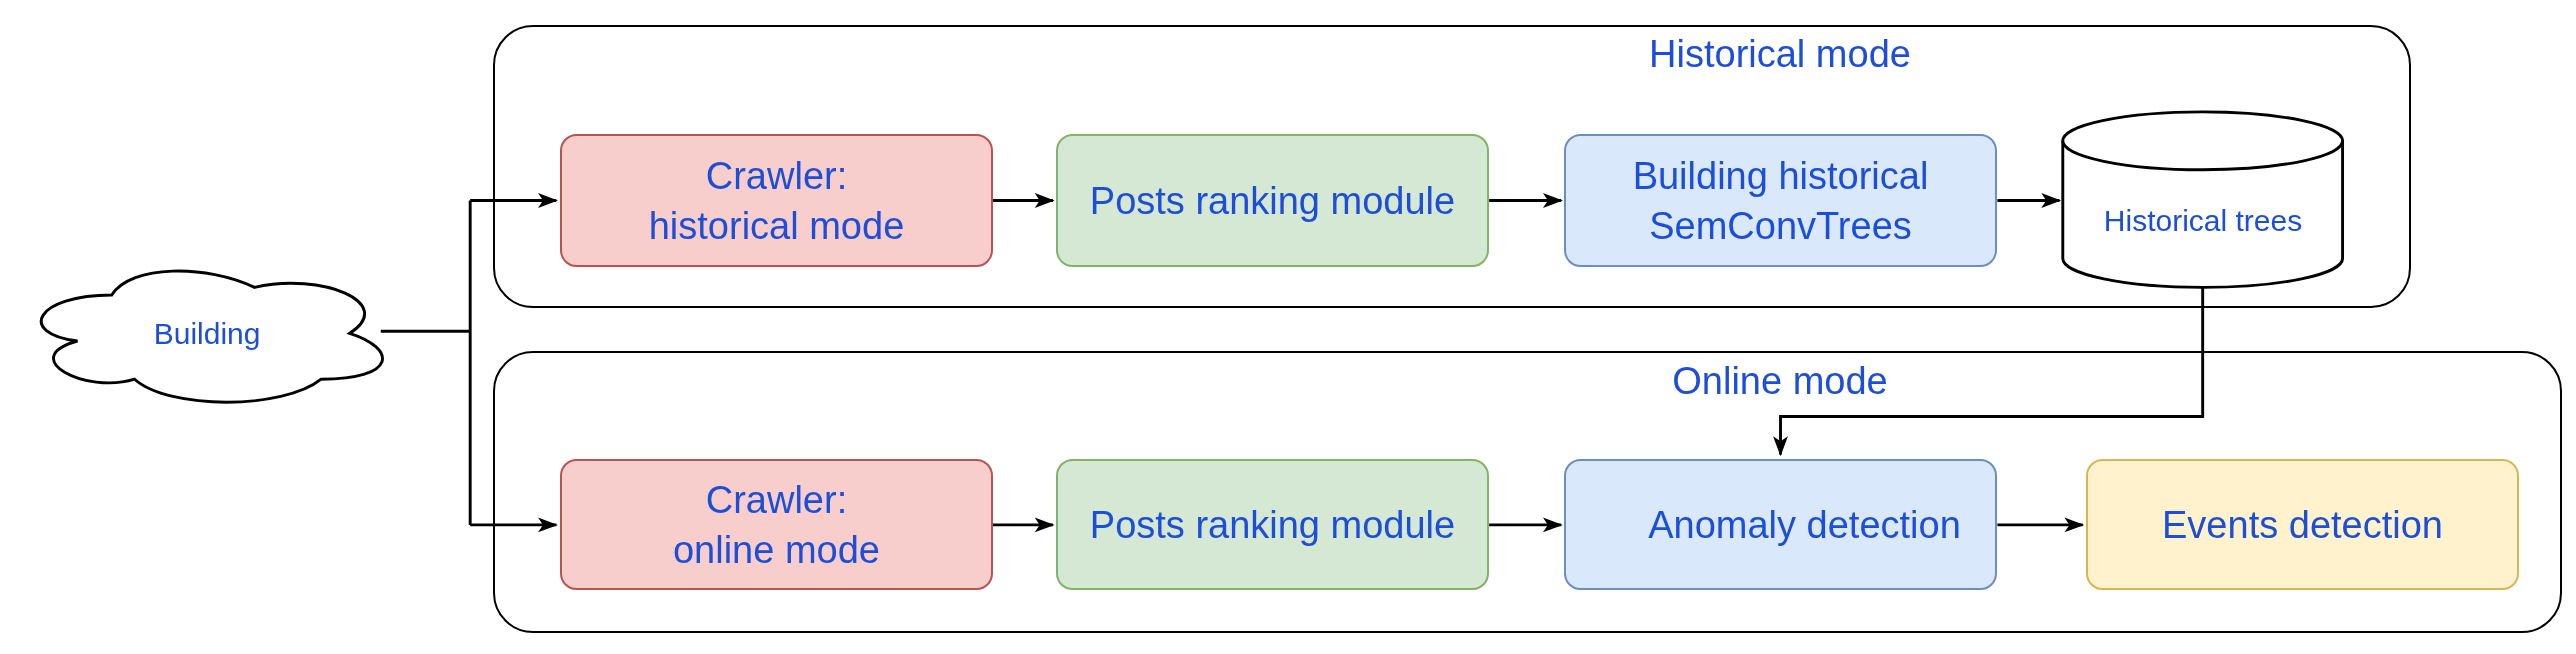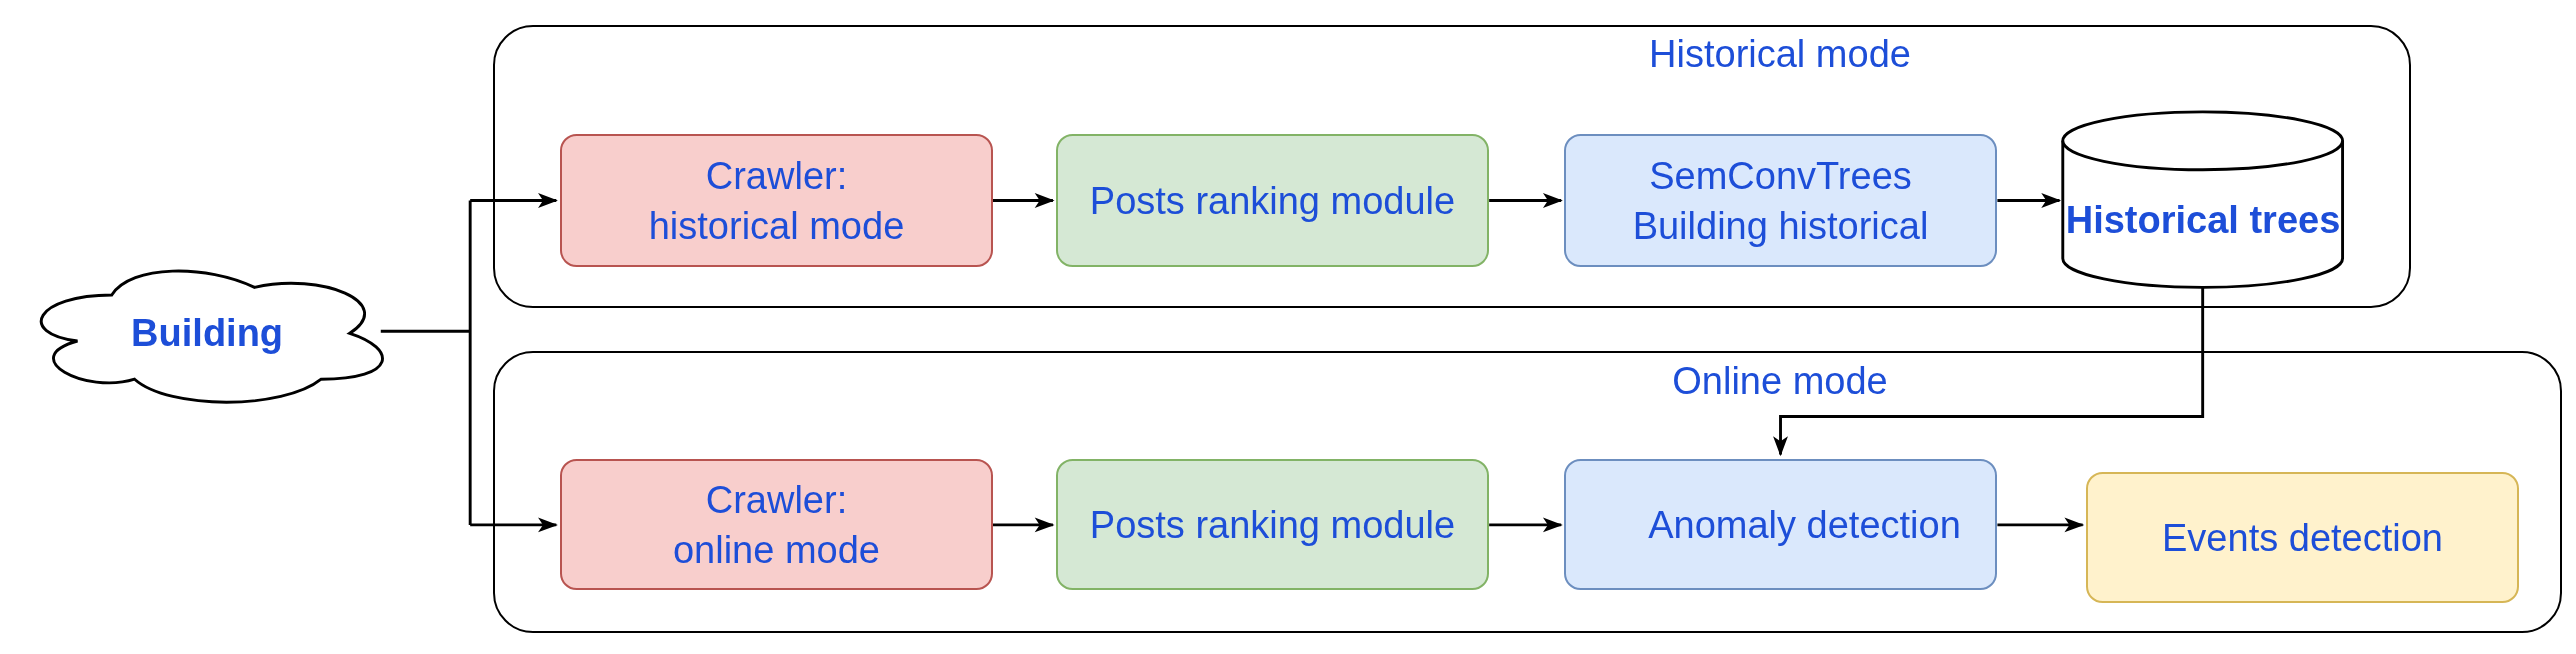--- a/index.html
+++ b/index.html
@@ -43,36 +43,35 @@
     line-height: 50px;
   }
   .node .lbl span { display: block; text-align: center; }
   
   .shape-label {
     position: absolute;
     display: flex;
     align-items: center;
     justify-content: center;
     text-align: right;
-    font-size: 38px;
+    font-size: 30px;
     white-space: nowrap;
-    font-weight: bold;
   }
   
   .g-historical { left: 493px; top: 25px;  width: 1918px; height: 283px; }
   .g-online     { left: 493px; top: 351px; width: 2069px; height: 282px; }
   .lbl-historical { left: 1548px; top: 34px; }
   .lbl-online     { left: 1548px; top: 361px; }
   .n-crawler-hist  { left: 560px;  top: 134px; width: 433px; height: 133px; }
   .n-posts-hist    { left: 1056px; top: 134px; width: 433px; height: 133px; }
   .n-building      { left: 1564px; top: 134px; width: 433px; height: 133px; }
   .n-crawler-onl   { left: 560px;  top: 459px; width: 433px; height: 131px; }
   .n-posts-onl     { left: 1056px; top: 459px; width: 433px; height: 131px; }
   .n-anomaly       { left: 1564px; top: 459px; width: 433px; height: 131px; }
-  .n-events        { left: 2086px; top: 472px; width: 433px; height: 131px; }
+  .n-events        { left: 2086px; top: 459px; width: 433px; height: 131px; }
   .lbl-cloud    { left: 16.6px;   top: 257px; width: 381px; height: 153px; }
   .lbl-cylinder { left: 2067px; top: 199px; width: 272px; height: 43px; }
 </style>
 </head>
 <body>
 
 <div class="canvas">
 
   <svg class="layer" width="2576" height="655" viewBox="0 0 3112 791">
     <defs>
@@ -124,22 +123,22 @@
     <div class="lbl">
       <span>Crawler:</span>
       <span>historical mode</span>
     </div>
   </div>
   <div class="node n-posts-hist" style="background: rgb(213, 232, 212); border-color: rgb(130, 179, 102);">
     <div class="lbl">Posts ranking module</div>
   </div>
   <div class="node n-building" style="background: rgb(218, 232, 252); border-color: rgb(108, 142, 191);">
     <div class="lbl">
+      <span>Building historical</span>
       <span>SemConvTrees</span>
-      <span>Building historical</span>
     </div>
   </div>
 
   <div class="node n-crawler-onl" style="background: rgb(248, 206, 204); border-color: rgb(184, 84, 80);">
     <div class="lbl">
       <span>Crawler:</span>
       <span>online mode</span>
     </div>
   </div>
   <div class="node n-posts-onl" style="background: rgb(213, 232, 212); border-color: rgb(130, 179, 102);">

